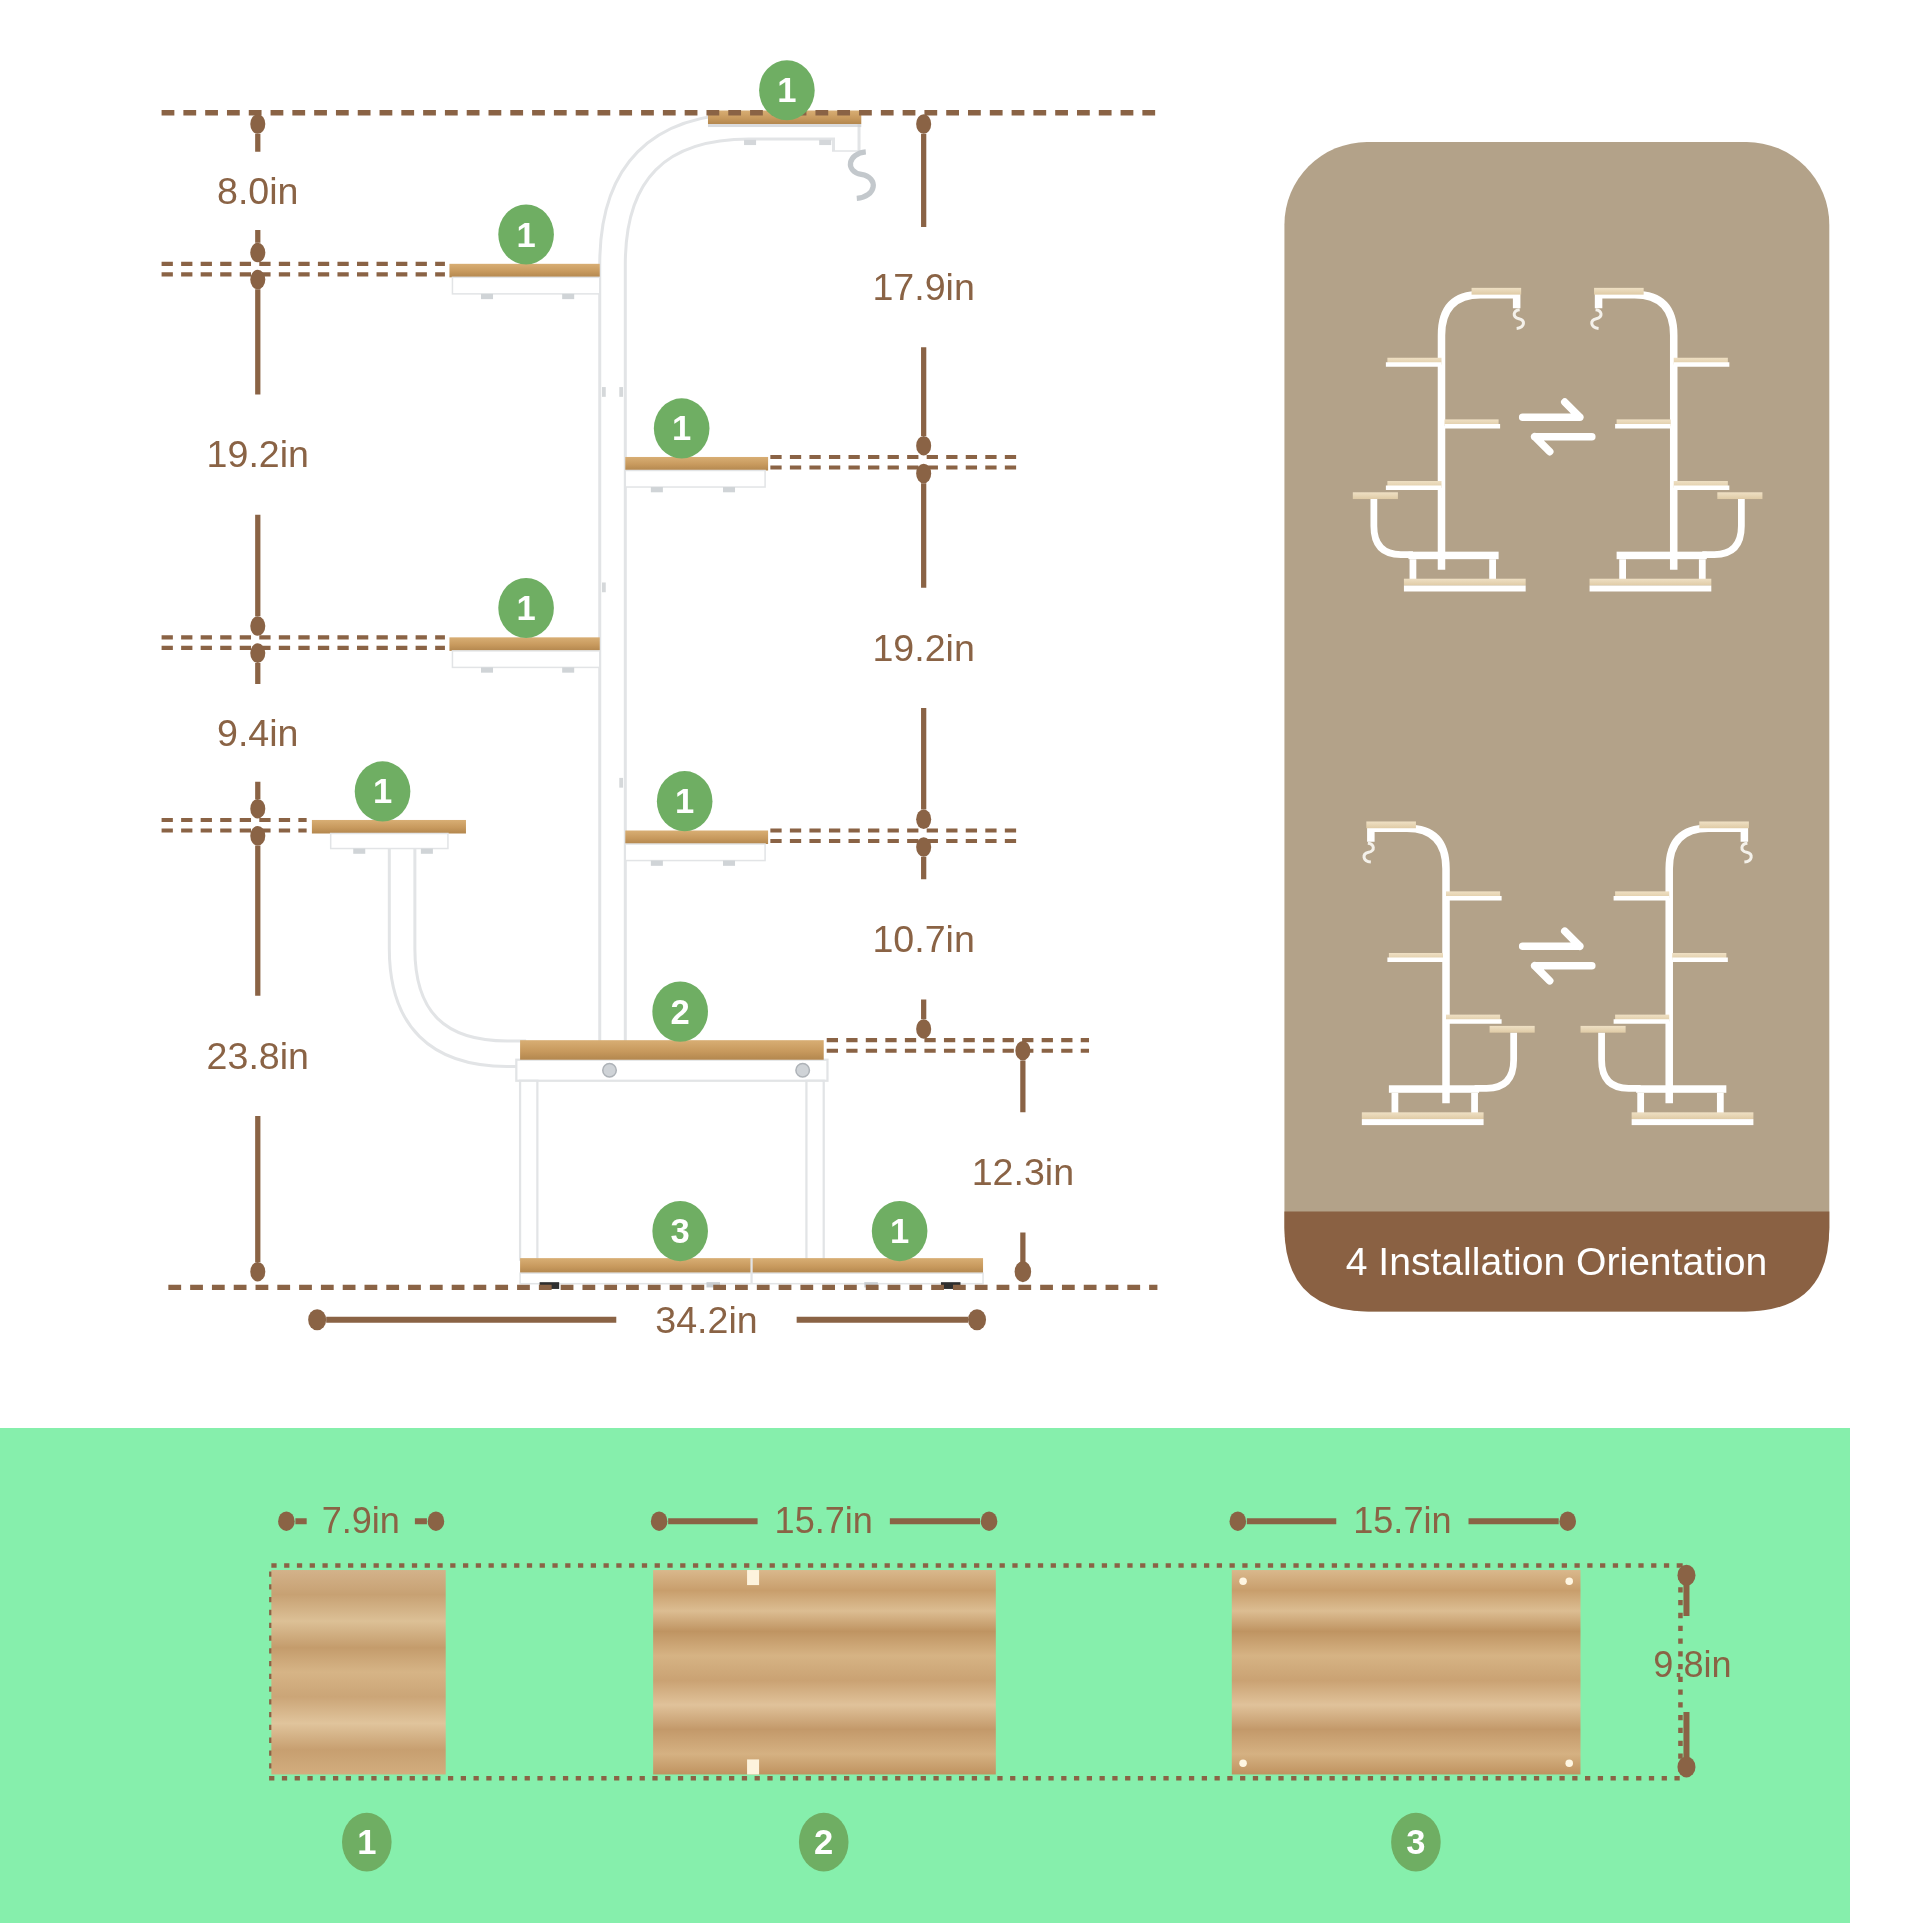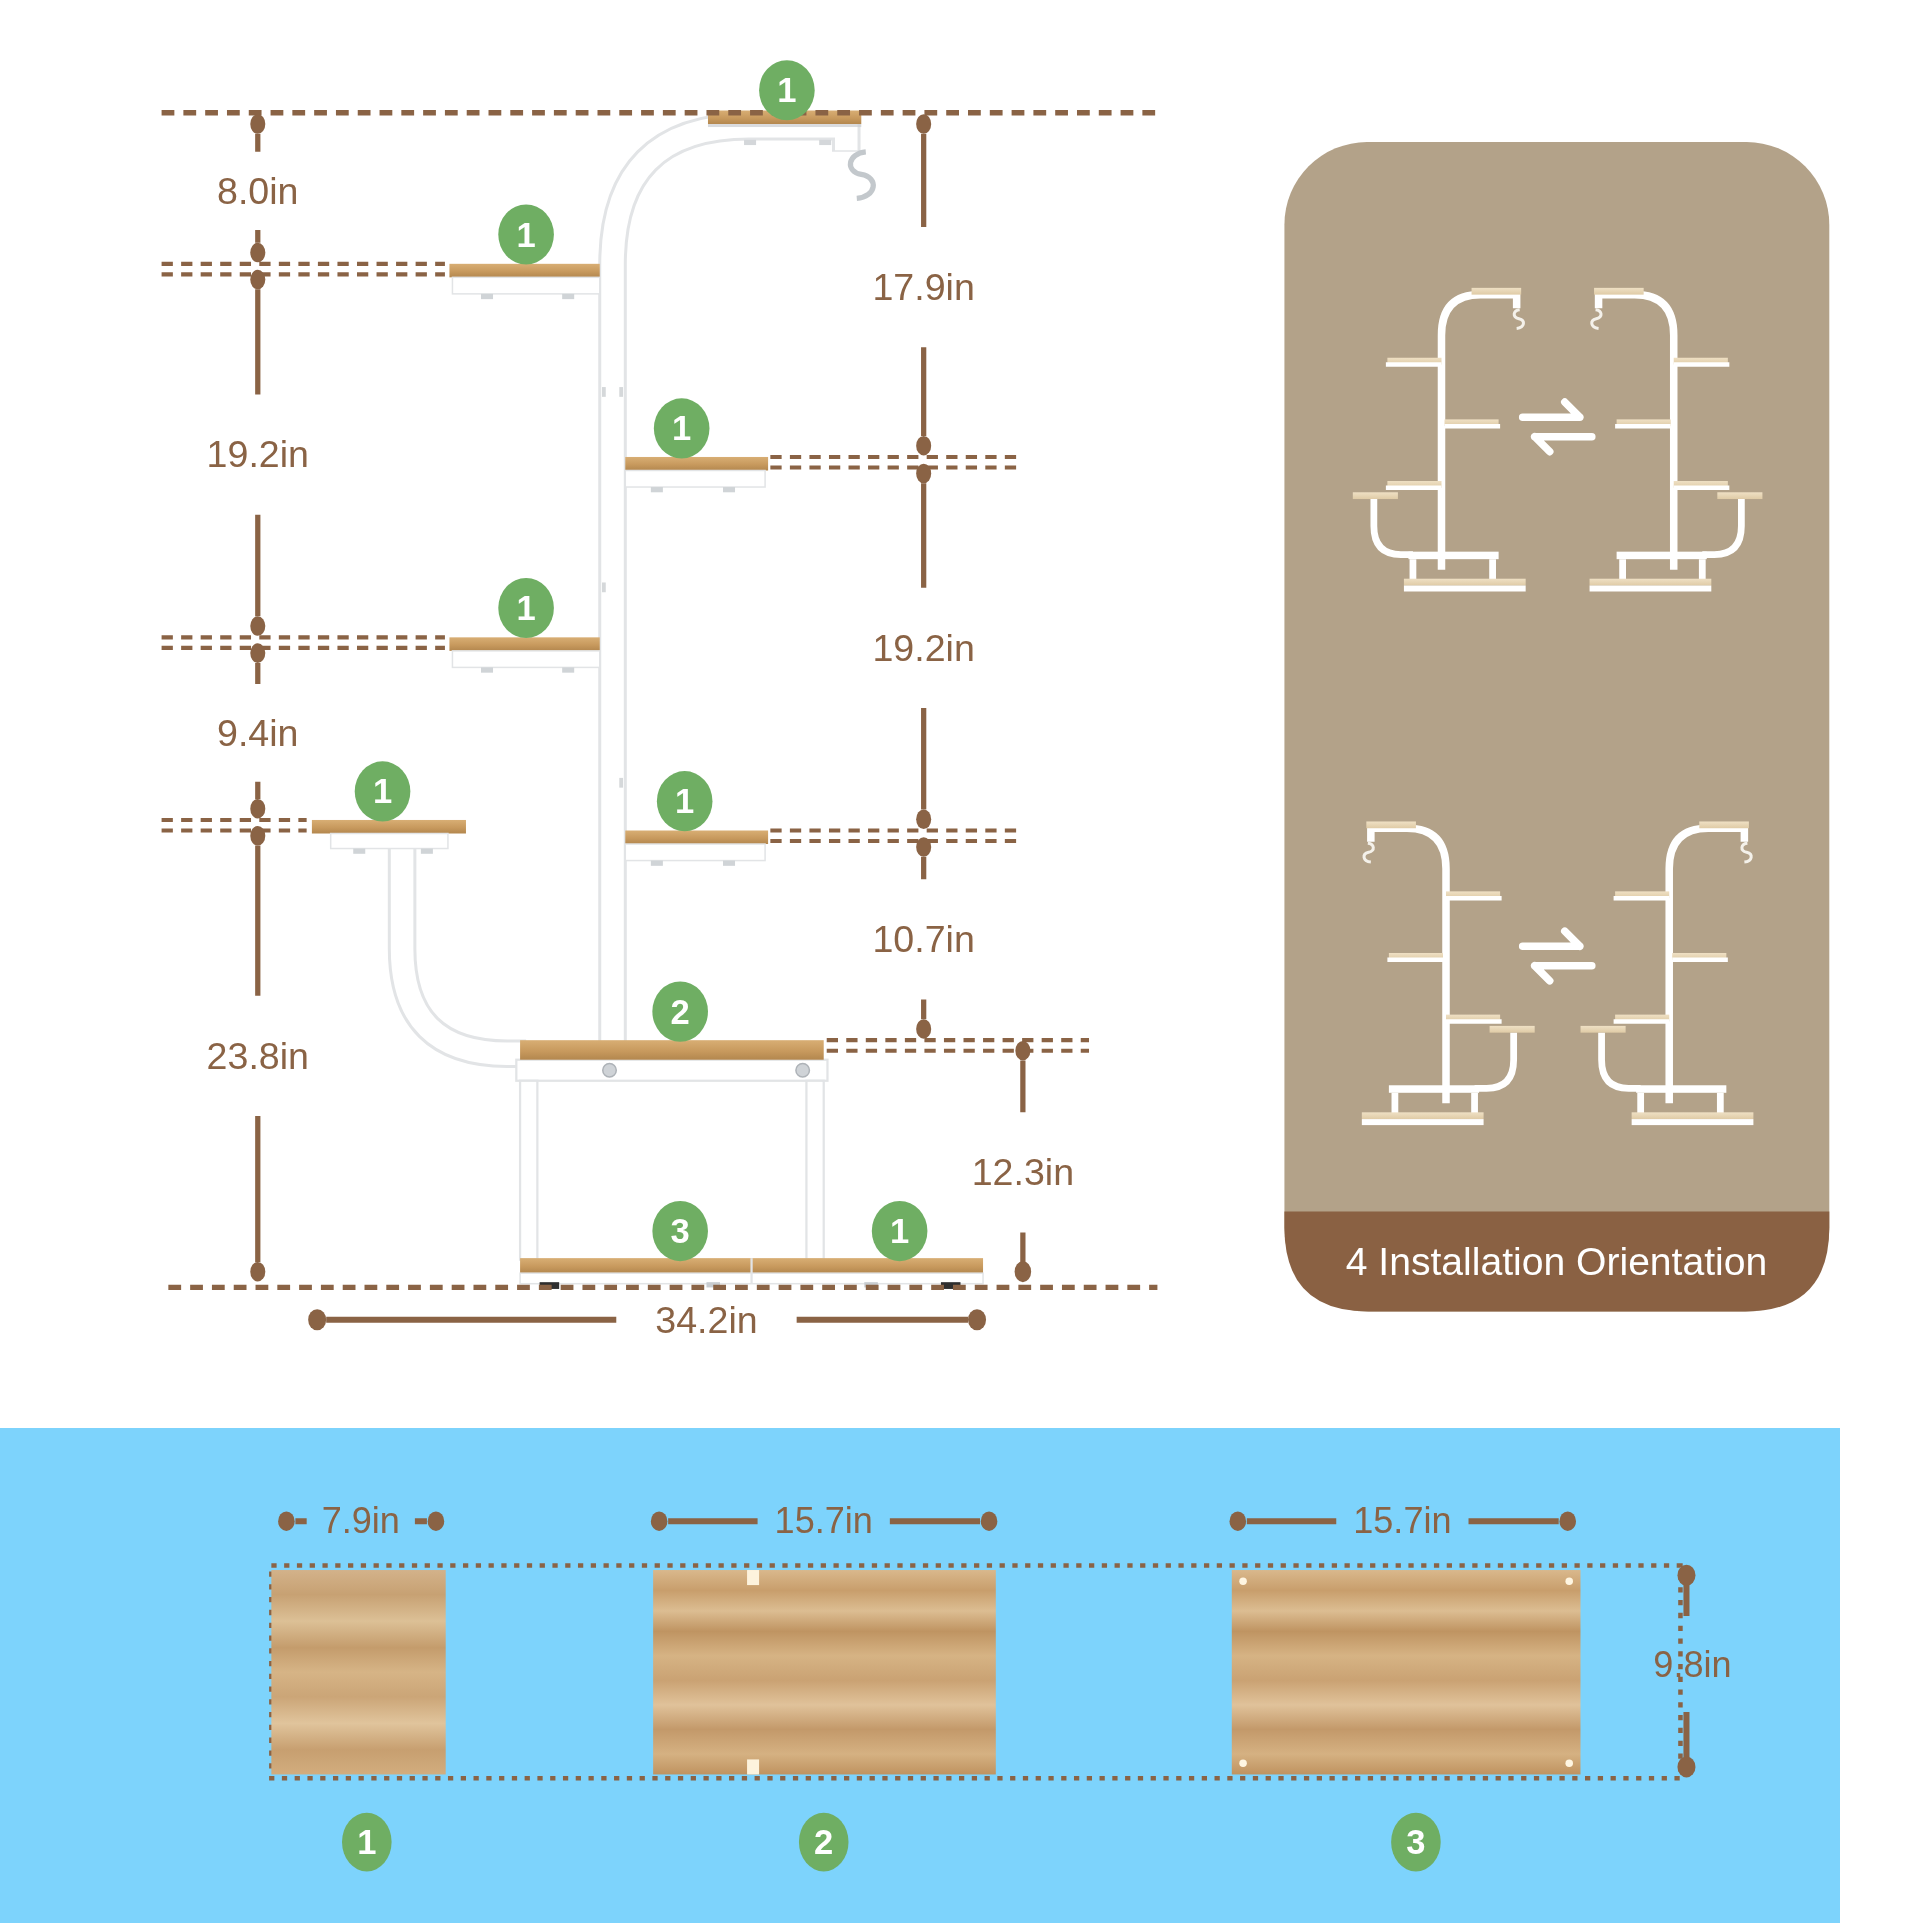--- a/index.html
+++ b/index.html
@@ -1,19 +1,19 @@
 <!DOCTYPE html>
 <html style="font-size:12px"><head>
 <meta charset="utf-8">
 <style>
   html,body{margin:0;padding:0;background:#ffffff;}
   .page{position:relative;width:1924px;height:1924px;background:#ffffff;overflow:hidden;
         font-family:"Liberation Sans", sans-serif;}
   .main-svg{position:absolute;left:0;top:0;}
-  .band{position:absolute;left:0;top:1428px;width:1840px;height:496px;background:#7dd3fc;}
+  .band{position:absolute;left:0;top:1428px;width:1840px;height:496px;background:#86efac;padding-left:10px;}
   .band svg{position:absolute;left:0;top:0;}
   text{font-family:"Liberation Sans", sans-serif;}
   .dim-label{font-size:50px;fill:#8a6345;}
   .band-label{font-size:48px;fill:#8a6345;}
   .badge-num{font-size:46px;font-weight:bold;fill:#ffffff;}
   .caption{font-size:52px;fill:#ffffff;}
 </style>
 </head>
 <body>
 

